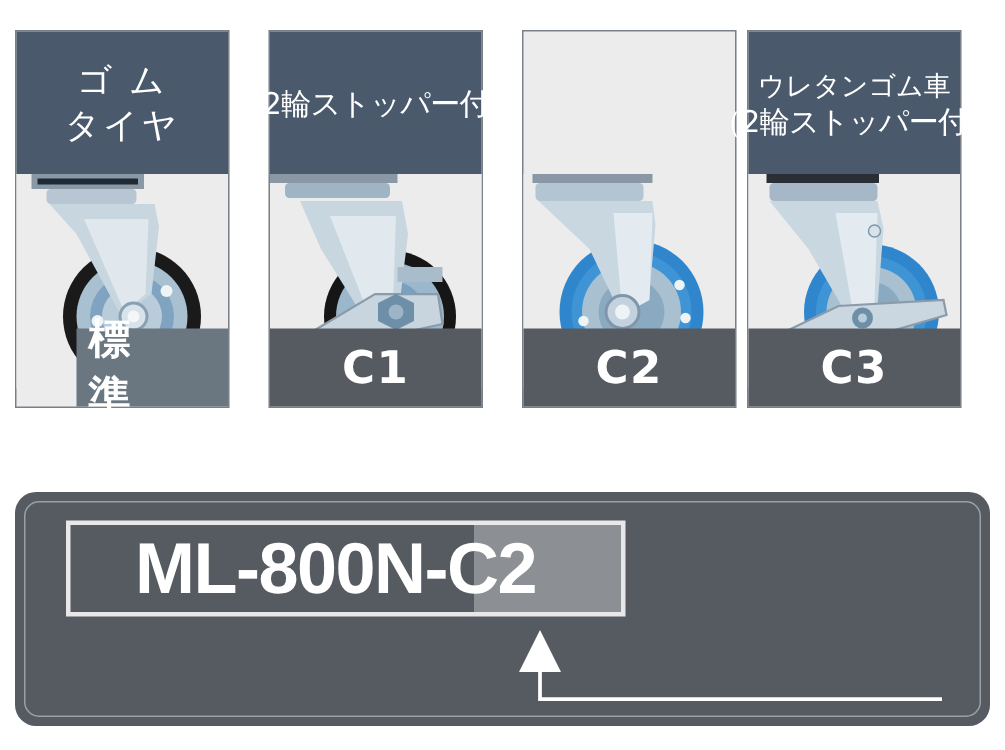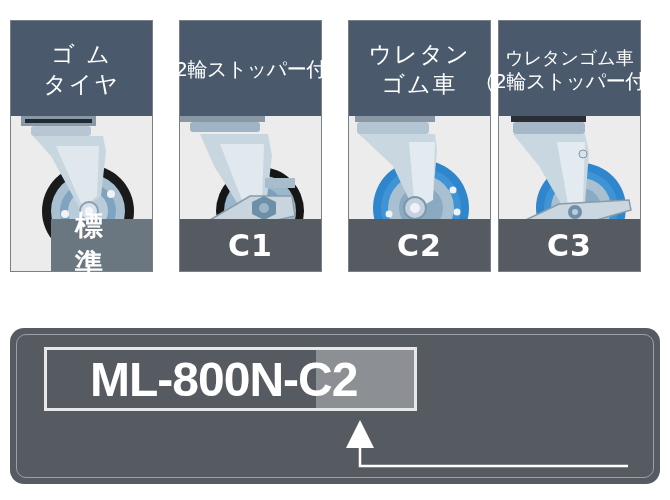--- a/index.html
+++ b/index.html
@@ -5,21 +5,21 @@
   html,body{margin:0;padding:0;background:#fff;}
   body{width:670px;height:500px;position:relative;overflow:hidden;font-family:"DejaVu Sans",sans-serif;}
   .card{position:absolute;top:20px;width:143px;height:252px;border:1px solid #7a8088;box-sizing:border-box;background:#ececec;}
   .card .hdr{position:absolute;left:0;top:0;right:0;height:95px;background:#4a5a6c;color:#fff;display:flex;flex-direction:column;align-items:center;justify-content:center;text-align:center;}
   .card .hdr .l1{font-size:23px;line-height:30px;letter-spacing:2px;white-space:nowrap;}
   .card .hdr .l1.small{font-size:18px;line-height:24px;letter-spacing:0;}
   .card .hdr .l2{font-size:23px;line-height:30px;letter-spacing:2px;white-space:nowrap;}
   .card .hdr .l2.small{font-size:20px;line-height:22px;letter-spacing:-0.5px;}
   .card .img{position:absolute;left:0;top:95px;right:0;height:143px;background:#ececec;overflow:hidden;}
   .card .ftr{position:absolute;left:0;right:0;bottom:0;height:52px;background:#565b62;color:#fff;font-size:30px;font-weight:bold;display:flex;align-items:center;justify-content:center;letter-spacing:1px;}
-  .card .ftr.std{background:#6b7780;letter-spacing:22px;padding-left:24px;box-sizing:border-box;font-size:28px;margin-left:40px;}
+  .card .ftr.std{background:#6b7780;letter-spacing:22px;padding-left:8px;box-sizing:border-box;font-size:28px;margin-left:40px;}
   .panel{position:absolute;left:10px;top:328px;width:650px;height:156px;background:#565b62;border-radius:14px;}
   .panel .inner{position:absolute;left:6px;top:6px;right:6px;bottom:6px;border:1px solid #9aa0a6;border-radius:10px;}
   .model{position:absolute;left:34px;top:19px;width:373px;height:64px;border:3px solid #e8e8e8;box-sizing:border-box;background:#565b62;overflow:hidden;}
   .model .hl{position:absolute;left:269px;top:0;right:0;bottom:0;background:#8c8f93;}
   .model .txt{position:absolute;left:0;top:0;right:0;bottom:0;display:flex;align-items:center;padding-left:18px;color:#fff;font-family:"Liberation Sans",sans-serif;font-weight:bold;font-size:48px;letter-spacing:-1px;margin-left:25px;}
   .model .txt .suffix{margin-left:0;}
   .arrow{position:absolute;left:0;top:0;}
   .tire-type{position:absolute;left:422px;top:90px;color:#fff;font-size:29px;letter-spacing:2px;white-space:nowrap;}
 </style>
 </head>
@@ -72,24 +72,20 @@
       <polygon points="20,110 70,80 112,80 115,100 60,112" fill="#c9d5de" stroke="#8a9caa" stroke-width="1.5"></polygon>
       <rect x="85" y="62" width="30" height="10" fill="#a9bccb"></rect>
       <polygon points="72,86 84,80 96,86 96,98 84,104 72,98" fill="#6e8fa8"></polygon>
       <circle cx="84" cy="92" r="5" fill="#9db5c7"></circle>
     </svg>
   </div>
   <div class="ftr">C1</div>
 </div>
 
 <div class="card" style="left:348px;">
-  <div class="hdr">
-    <div class="l1">ウレタン</div>
-    <div class="l2">ゴム車</div>
-  </div>
   <div class="img">
     <svg width="143" height="143" viewBox="0 0 143 143">
       <rect x="6" y="0" width="80" height="6" fill="#8a97a4"></rect>
       <rect x="8" y="6" width="72" height="12" rx="3" fill="#b3c4d2"></rect>
       <circle cx="72" cy="92" r="48" fill="#2f86cc"></circle>
       <circle cx="72" cy="92" r="40" fill="#3f94d6"></circle>
       <circle cx="72" cy="92" r="33" fill="#a8c0d0"></circle>
       <circle cx="72" cy="92" r="22" fill="#8aaac2"></circle>
       <g fill="#eef3f6">
         <circle cx="104" cy="74" r="3.5"></circle>

